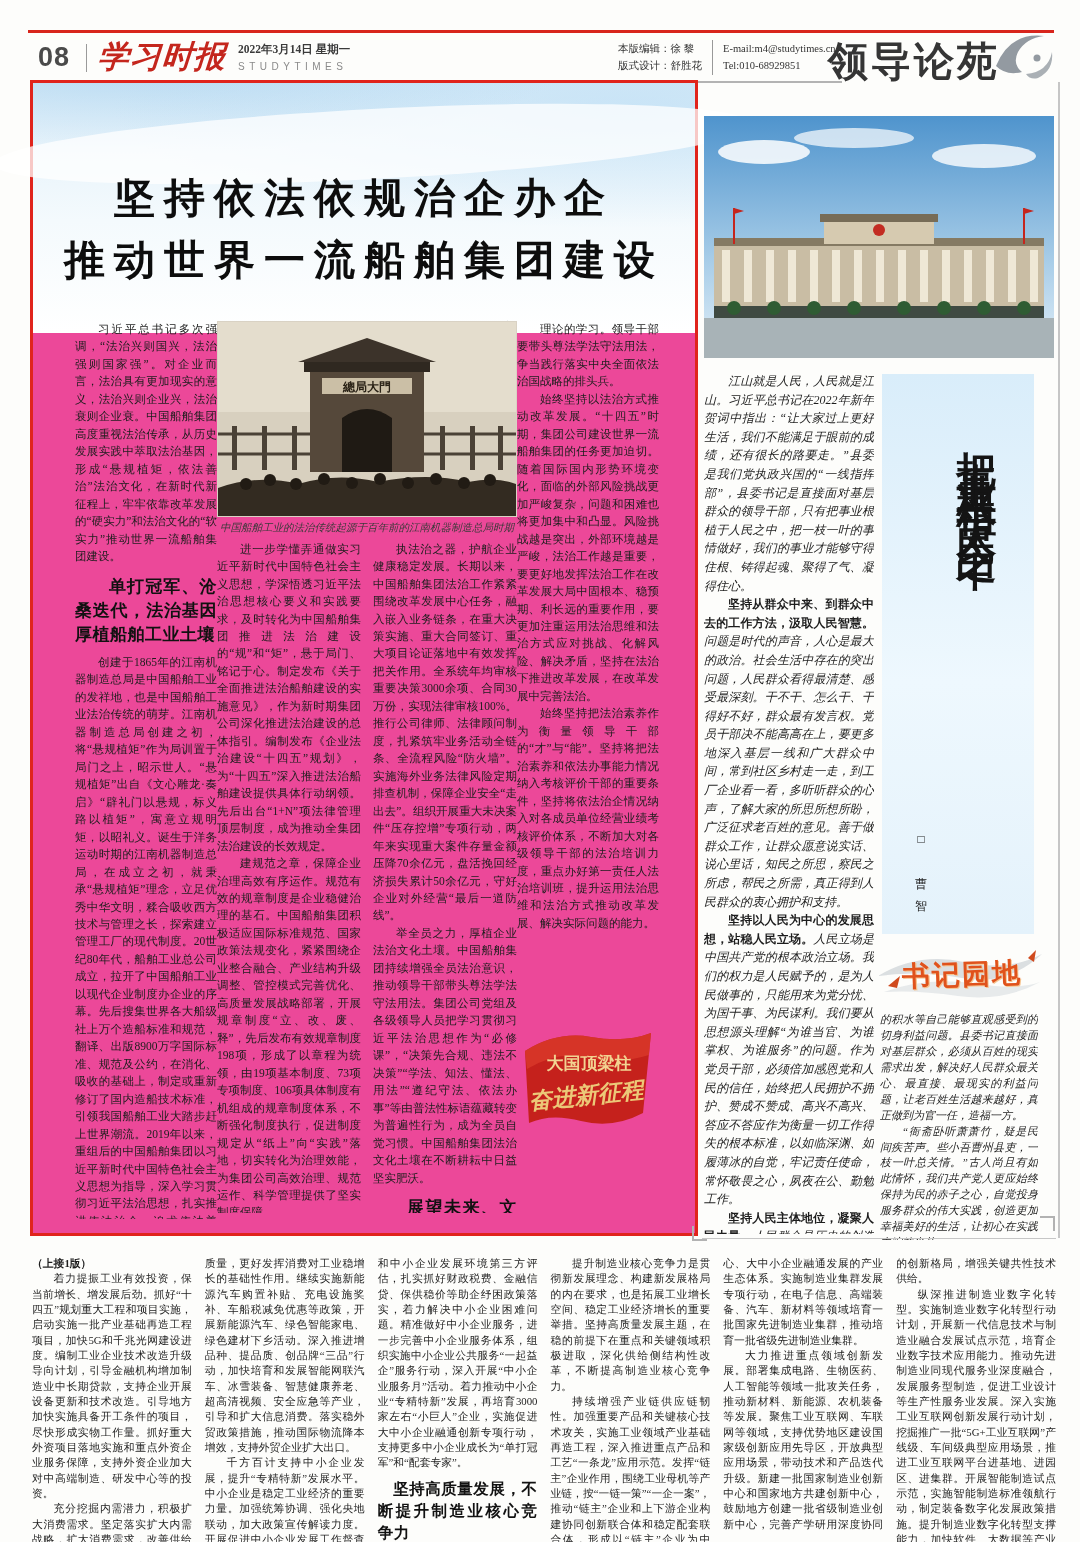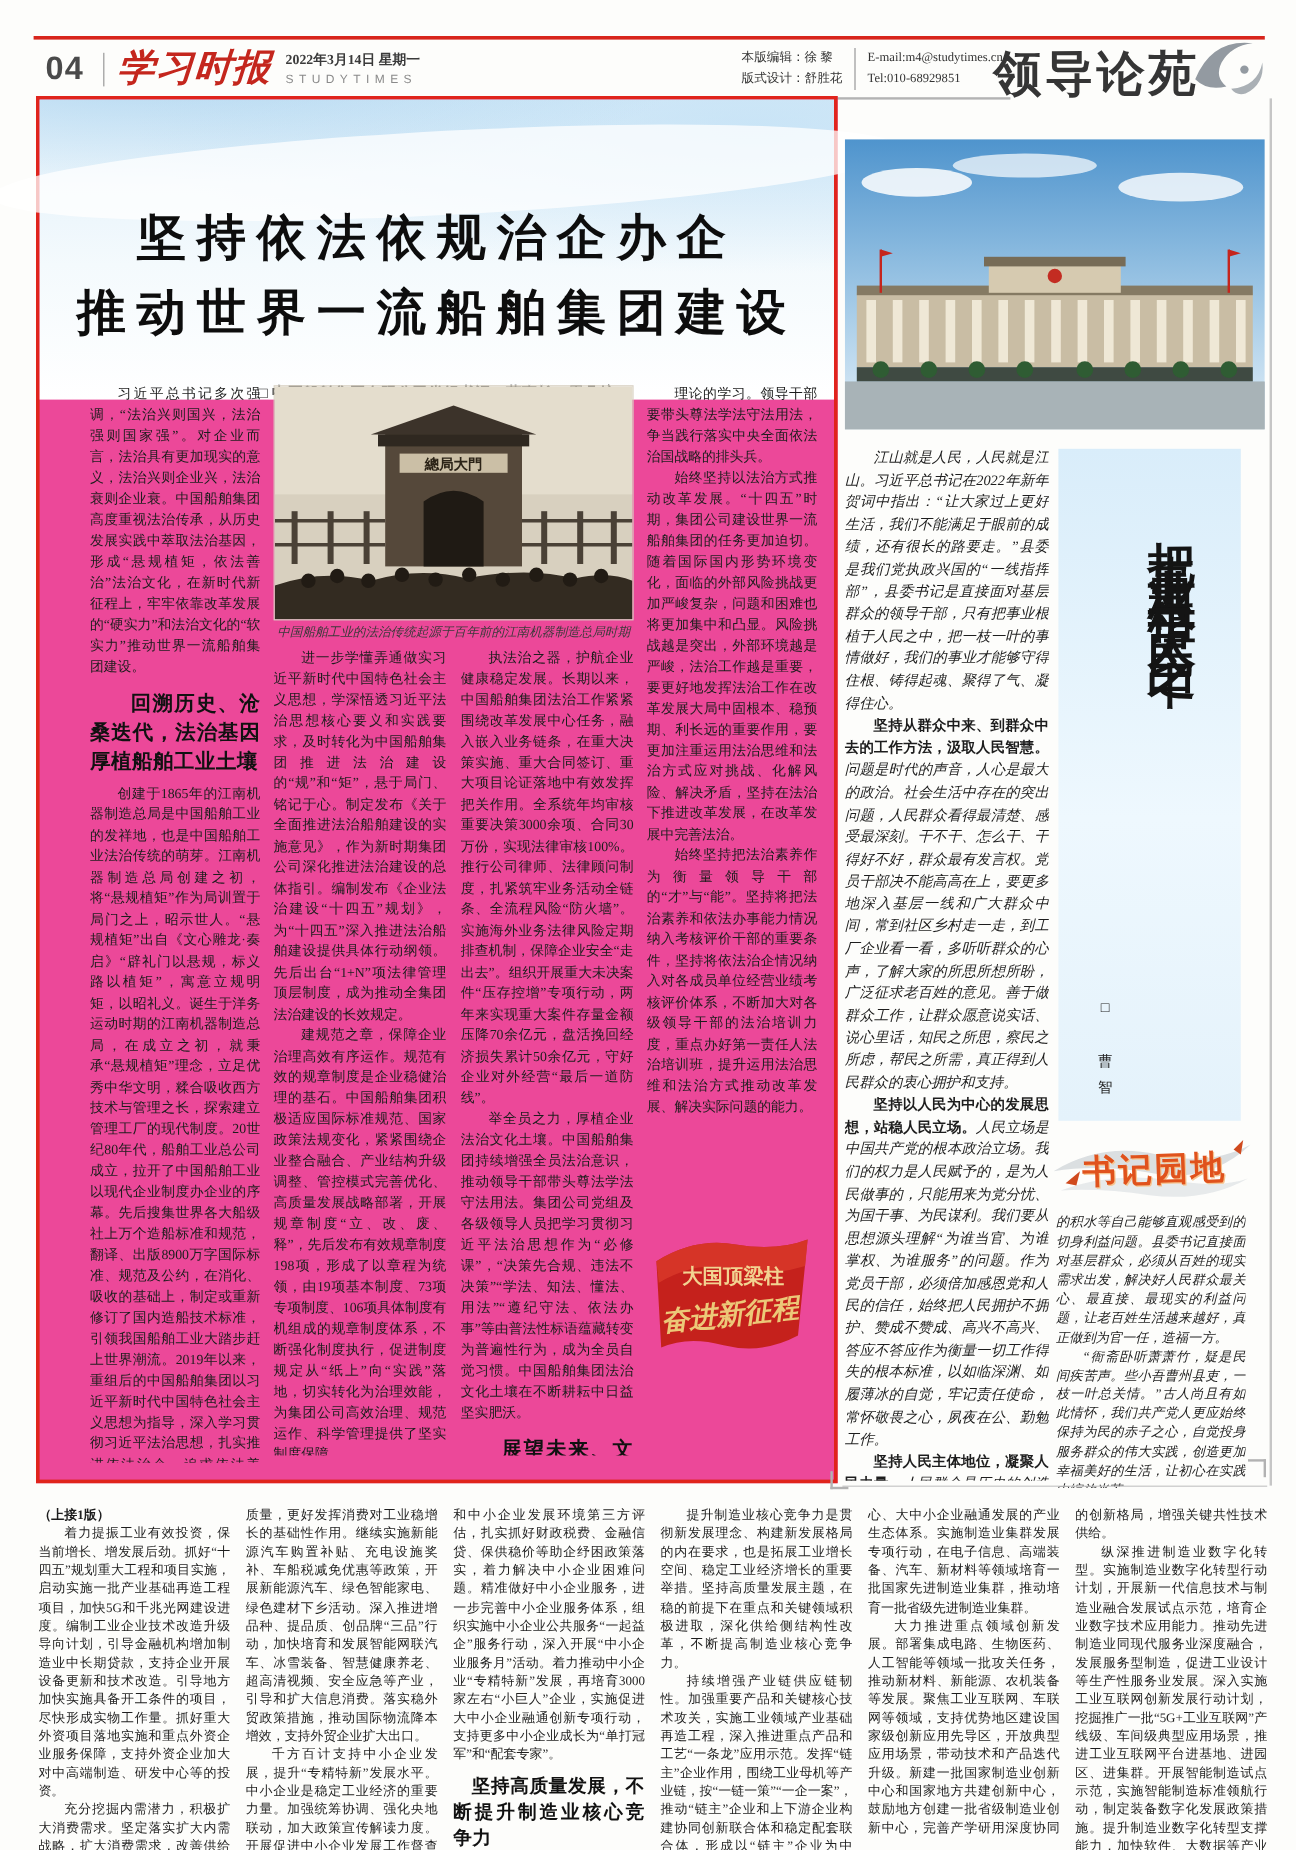--- a/index.html
+++ b/index.html
@@ -30,21 +30,21 @@
        radial-gradient(120% 70% at 15% -10%, rgba(150,200,235,.55) 0%, rgba(255,255,255,0) 55%),
        radial-gradient(130% 80% at 90% 10%, rgba(185,220,244,.6) 0%, rgba(255,255,255,0) 60%),
        linear-gradient(180deg,#ddeef9 0%,#f4fafd 55%,#ffffff 100%);}
   .hl-bg:after{content:"";position:absolute;left:-40px;top:26px;width:760px;height:70px;
      background:rgba(255,255,255,.75);border-radius:50%;transform:rotate(-3deg);}
   .m-title{position:relative;text-align:center;padding-top:58px;
      font-size:41px;font-weight:900;letter-spacing:9px;line-height:1.5;color:#0d0d0d;}
   .m-byline{position:relative;text-align:center;margin-top:16px;
      font-family:"Liberation Sans",sans-serif;font-size:13px;font-weight:700;color:#222;}
   .m-body{position:absolute;left:42px;top:238px;width:606px;height:898px;
-     display:flex;gap:11px;}
+     display:flex;}
   .mcol{font-size:11.5px;line-height:1.52;text-align:justify;overflow:hidden;}
   .mcol p{margin:0;text-indent:2em;}
   .mcol p.ni{text-indent:2em;}
   .c1{width:142px;height:898px;}
   .mid{width:300px;}
   .midcols{display:flex;gap:12px;height:672px;margin-top:6px;}
   .midcols .mcol{width:144px;height:672px;}
   .c4wrap{width:142px;display:flex;flex-direction:column;}
   .c4t{width:142px;height:690px;}
   .flagbox{margin-top:14px;}
@@ -88,21 +88,21 @@
   .bottom p{margin:0;text-indent:2em;}
   .bottom p.ni{text-indent:0;font-weight:700;}
   .bottom .sub{font-size:15.5px;margin:7px 0 5px;text-indent:1em;}
 </style>
 </head>
 <body>
 
 <div class="page">
   <div class="top-rule"></div>
 
-  <div class="pnum">04</div>
+  <div class="pnum">08</div>
   <div class="hdiv"></div>
   <div class="mast">学习时报</div>
   <div class="mdate">
     <div>2022年3月14日 星期一</div>
     <div class="men">STUDYTIMES</div>
   </div>
   <div class="einfo">
     <div class="ecol">
       <div>本版编辑：徐  黎</div>
       <div>版式设计：舒胜花</div>
@@ -123,21 +123,21 @@
   <section class="mainbox">
     <div class="hl-bg"></div>
     <h1 class="m-title">
       <div>坚持依法依规治企办企</div>
       <div>推动世界一流船舶集团建设</div>
     </h1>
     <div class="m-byline">□ 中国船舶集团有限公司党组书记、董事长　雷凡培</div>
     <div class="m-body">
       <div class="mcol c1">
           <p>习近平总书记多次强调，“法治兴则国兴，法治强则国家强”。对企业而言，法治具有更加现实的意义，法治兴则企业兴，法治衰则企业衰。中国船舶集团高度重视法治传承，从历史发展实践中萃取法治基因，形成“悬规植矩，依法善治”法治文化，在新时代新征程上，牢牢依靠改革发展的“硬实力”和法治文化的“软实力”推动世界一流船舶集团建设。</p>
-          <h3 class="sub">回溯历史、沧桑迭代，法治基因厚植船舶工业土壤</h3>
+          <h3 class="sub">单打冠军、沧桑迭代，法治基因厚植船舶工业土壤</h3>
           <p>创建于1865年的江南机器制造总局是中国船舶工业的发祥地，也是中国船舶工业法治传统的萌芽。江南机器制造总局创建之初，将“悬规植矩”作为局训置于局门之上，昭示世人。“悬规植矩”出自《文心雕龙·奏启》“辟礼门以悬规，标义路以植矩”，寓意立规明矩，以昭礼义。诞生于洋务运动时期的江南机器制造总局，在成立之初，就秉承“悬规植矩”理念，立足优秀中华文明，糅合吸收西方技术与管理之长，探索建立管理工厂的现代制度。20世纪80年代，船舶工业总公司成立，拉开了中国船舶工业以现代企业制度办企业的序幕。先后搜集世界各大船级社上万个造船标准和规范，翻译、出版8900万字国际标准、规范及公约，在消化、吸收的基础上，制定或重新修订了国内造船技术标准，引领我国船舶工业大踏步赶上世界潮流。2019年以来，重组后的中国船舶集团以习近平新时代中国特色社会主义思想为指导，深入学习贯彻习近平法治思想，扎实推进依法治企、追求依法善治，致力打造“治理高效、经营合规、管理规范、守法诚信”的法治船舶。“悬规植矩”被赋予了更多的时代内容与生动实践，与“依法善治”结合逐渐成为中国船舶集团的法治文化符号。</p>
         </div>
       <div class="mid">
         <figure class="mfig">
           <svg width="298" height="194" viewBox="0 0 298 194">
             <rect width="298" height="194" fill="#d8d0bf"></rect>
             <rect width="298" height="90" fill="#e4ddcd"></rect>
             <rect x="92" y="38" width="114" height="112" fill="#55483a"></rect>
             <path d="M80 40 L149 16 L218 40 Z" fill="#3c332a"></path>
             <rect x="86" y="40" width="126" height="10" fill="#2f2820"></rect>

